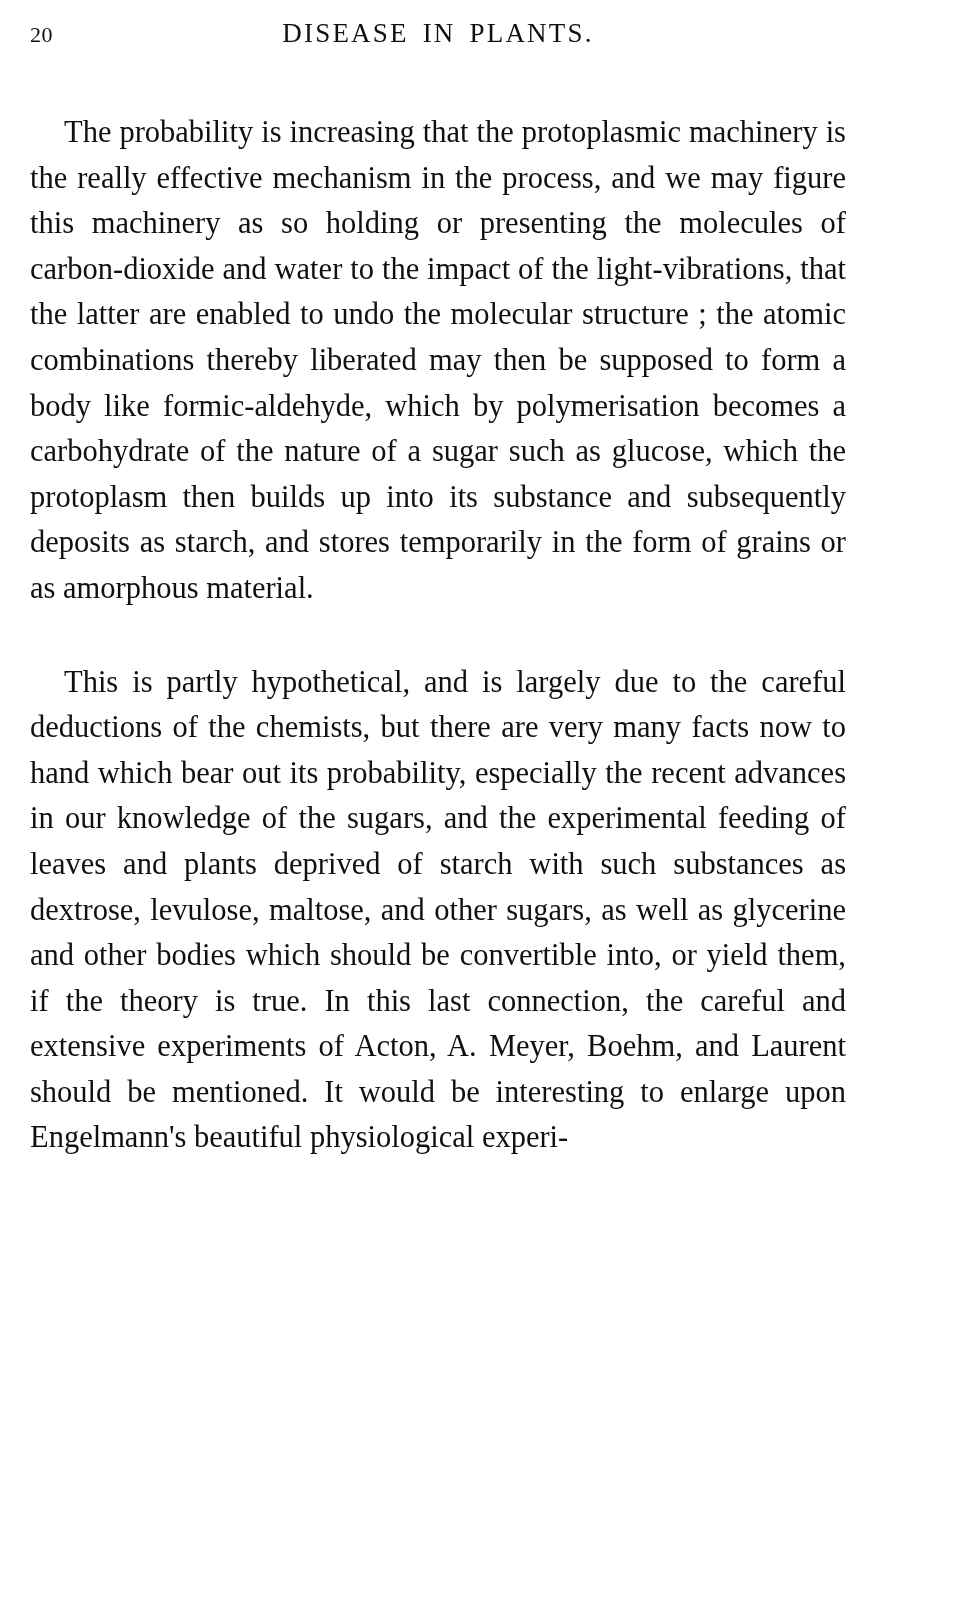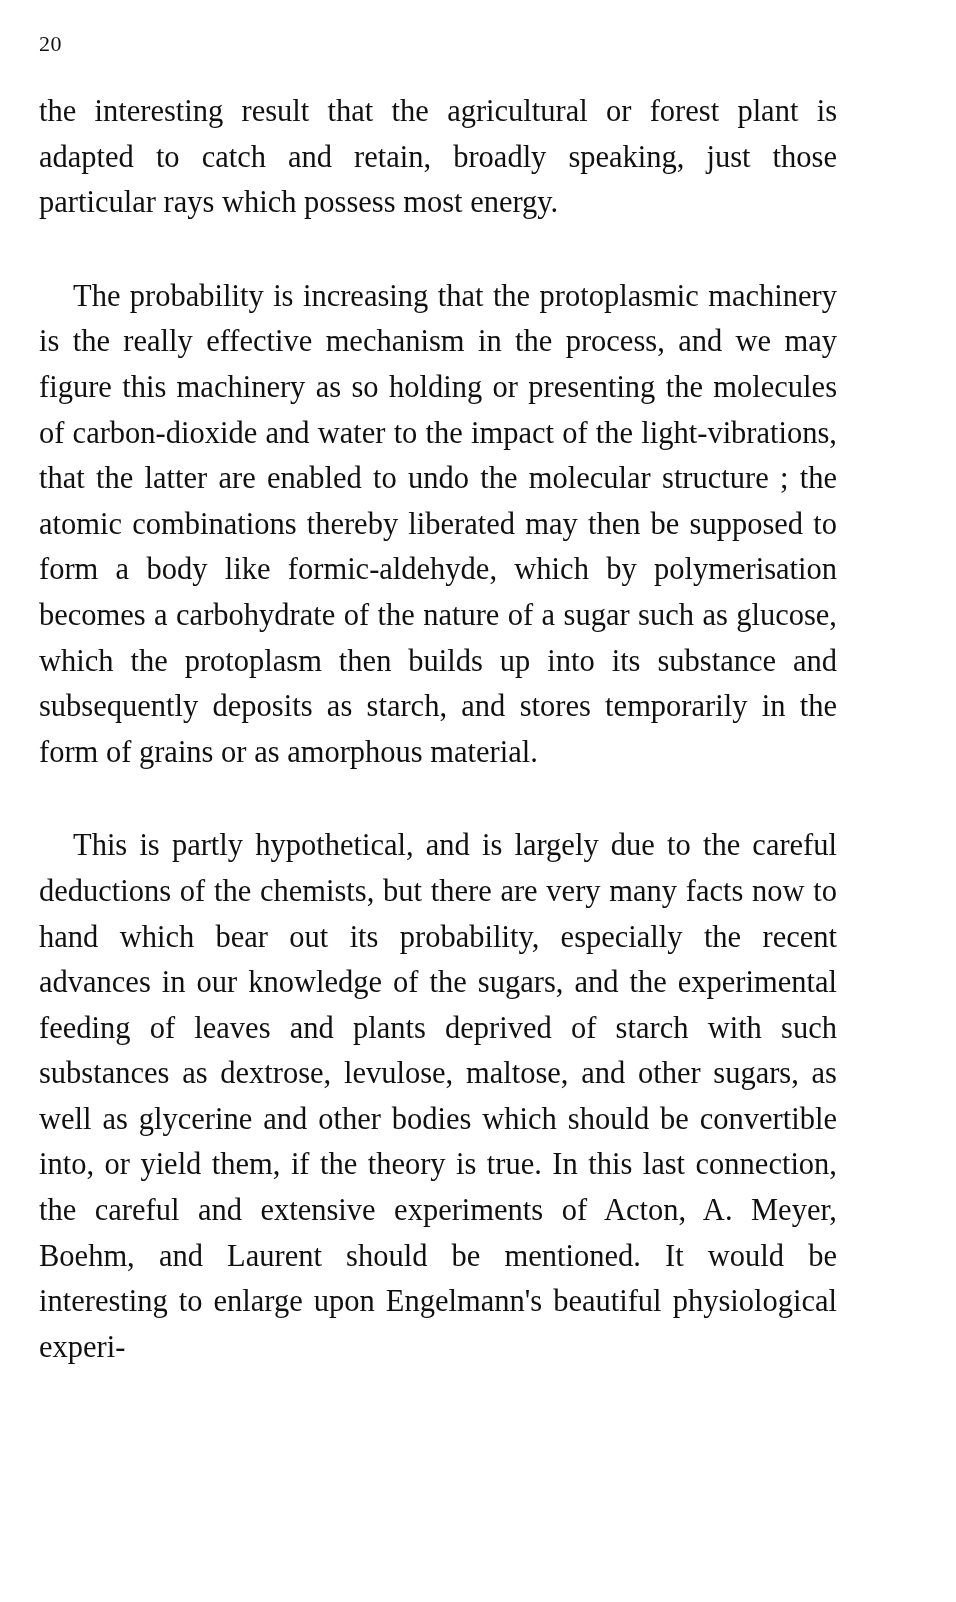--- a/index.html
+++ b/index.html
@@ -12,21 +12,21 @@
     height: 1602px;
     font-family: "Liberation Serif", serif;
     color: #101010;
     overflow: hidden;
   }
   .page {
     position: relative;
     width: 876px;
     height: 1602px;
     box-sizing: border-box;
-    padding: 13px;
+    padding: 4px;
   }
   .header {
     position: relative;
     height: 58px;
     margin: 0 24px 0 24px;
     padding-top: 14px;
     box-sizing: border-box;
   }
   .folio {
     position: absolute;
@@ -60,21 +60,21 @@
     margin-top: 48px;
   }
 </style>
 </head>
 <body>
 
 <div class="page">
 
   <div class="header">
     <div class="folio">20</div>
+    <div class="running-head">DISEASE IN PLANTS.</div>
   </div>
 
   <div class="body-text">
-    <p>the interesting result that the agricultural or forest plant is adapted to catch and retain, broadly speaking, just those particular rays which possess most energy.</p>
     <p class="indent">The probability is increasing that the protoplasmic machinery is the really effective mechanism in the process, and we may figure this machinery as so holding or presenting the molecules of carbon-dioxide and water to the impact of the light-vibrations, that the latter are enabled to undo the molecular structure ; the atomic combinations thereby liberated may then be supposed to form a body like formic-aldehyde, which by polymerisation becomes a carbohydrate of the nature of a sugar such as glucose, which the protoplasm then builds up into its substance and subsequently deposits as starch, and stores temporarily in the form of grains or as amorphous material.</p>
     <p class="indent">This is partly hypothetical, and is largely due to the careful deductions of the chemists, but there are very many facts now to hand which bear out its probability, especially the recent advances in our knowledge of the sugars, and the experimental feeding of leaves and plants deprived of starch with such substances as dextrose, levulose, maltose, and other sugars, as well as glycerine and other bodies which should be convertible into, or yield them, if the theory is true.  In this last connection, the careful and extensive experiments of Acton, A. Meyer, Boehm, and Laurent should be mentioned.  It would be interesting to enlarge upon Engelmann's beautiful physiological experi-</p>
   </div>
 
 </div>
 
 </body></html>

